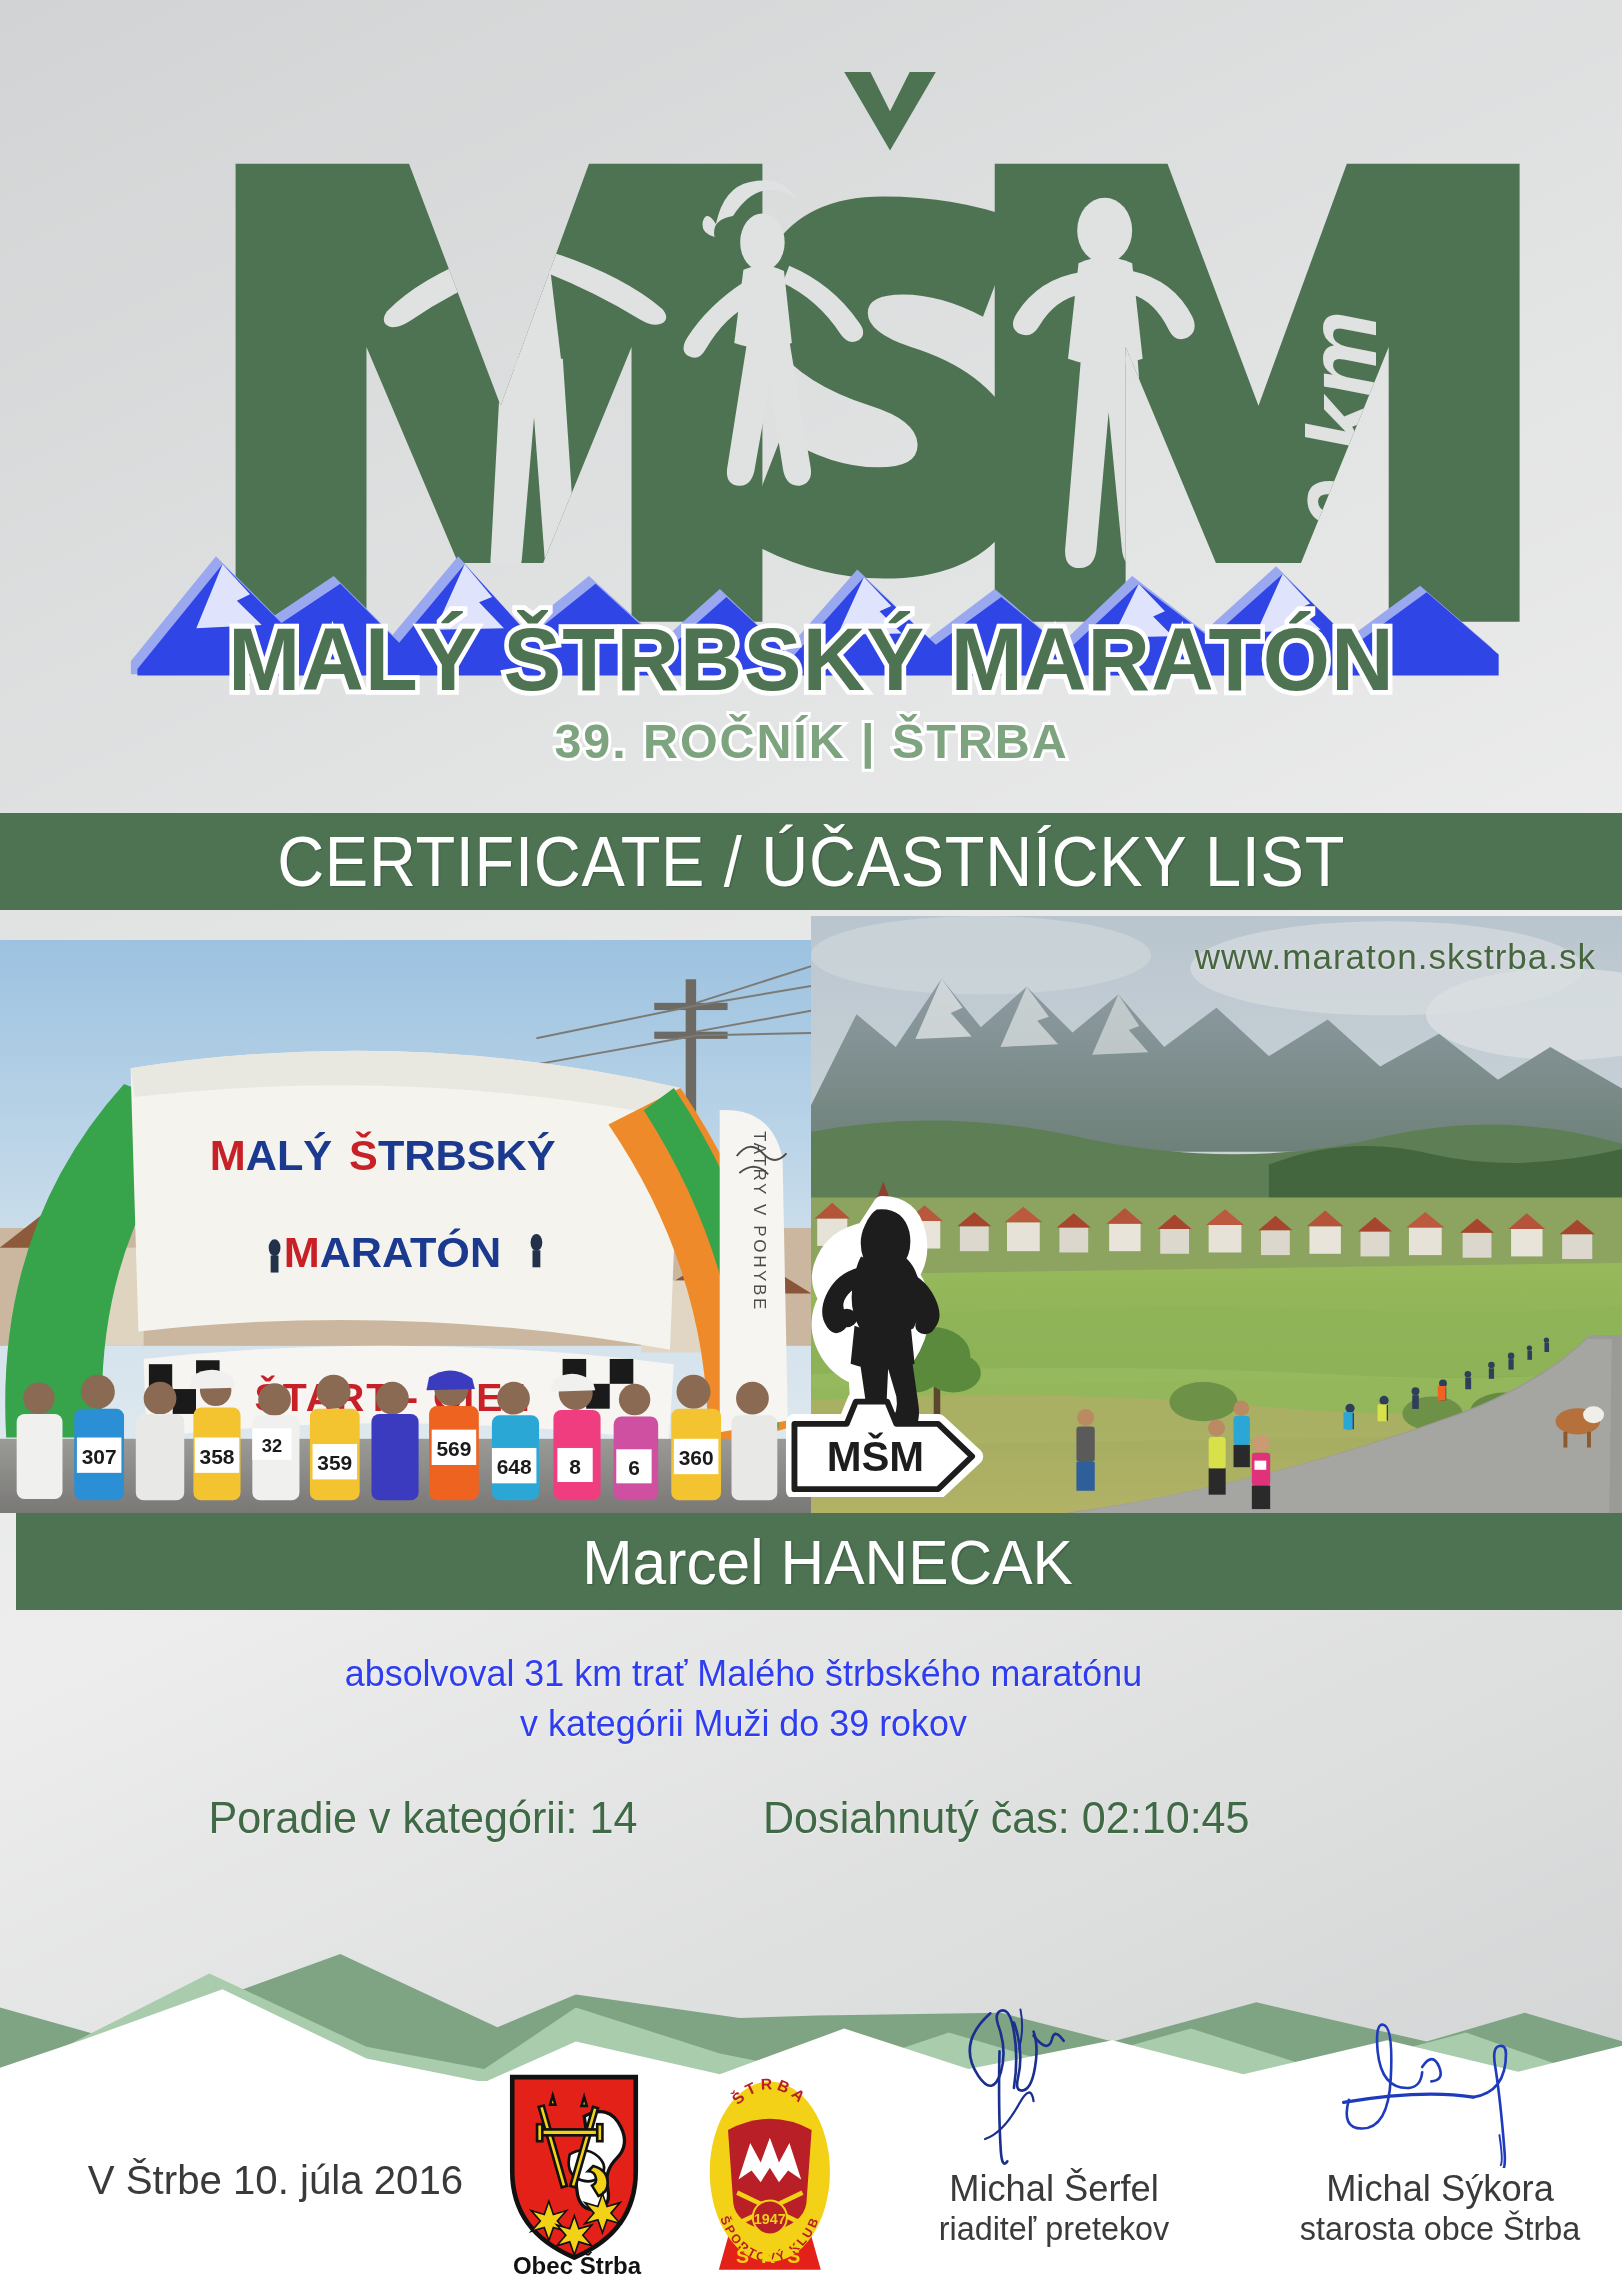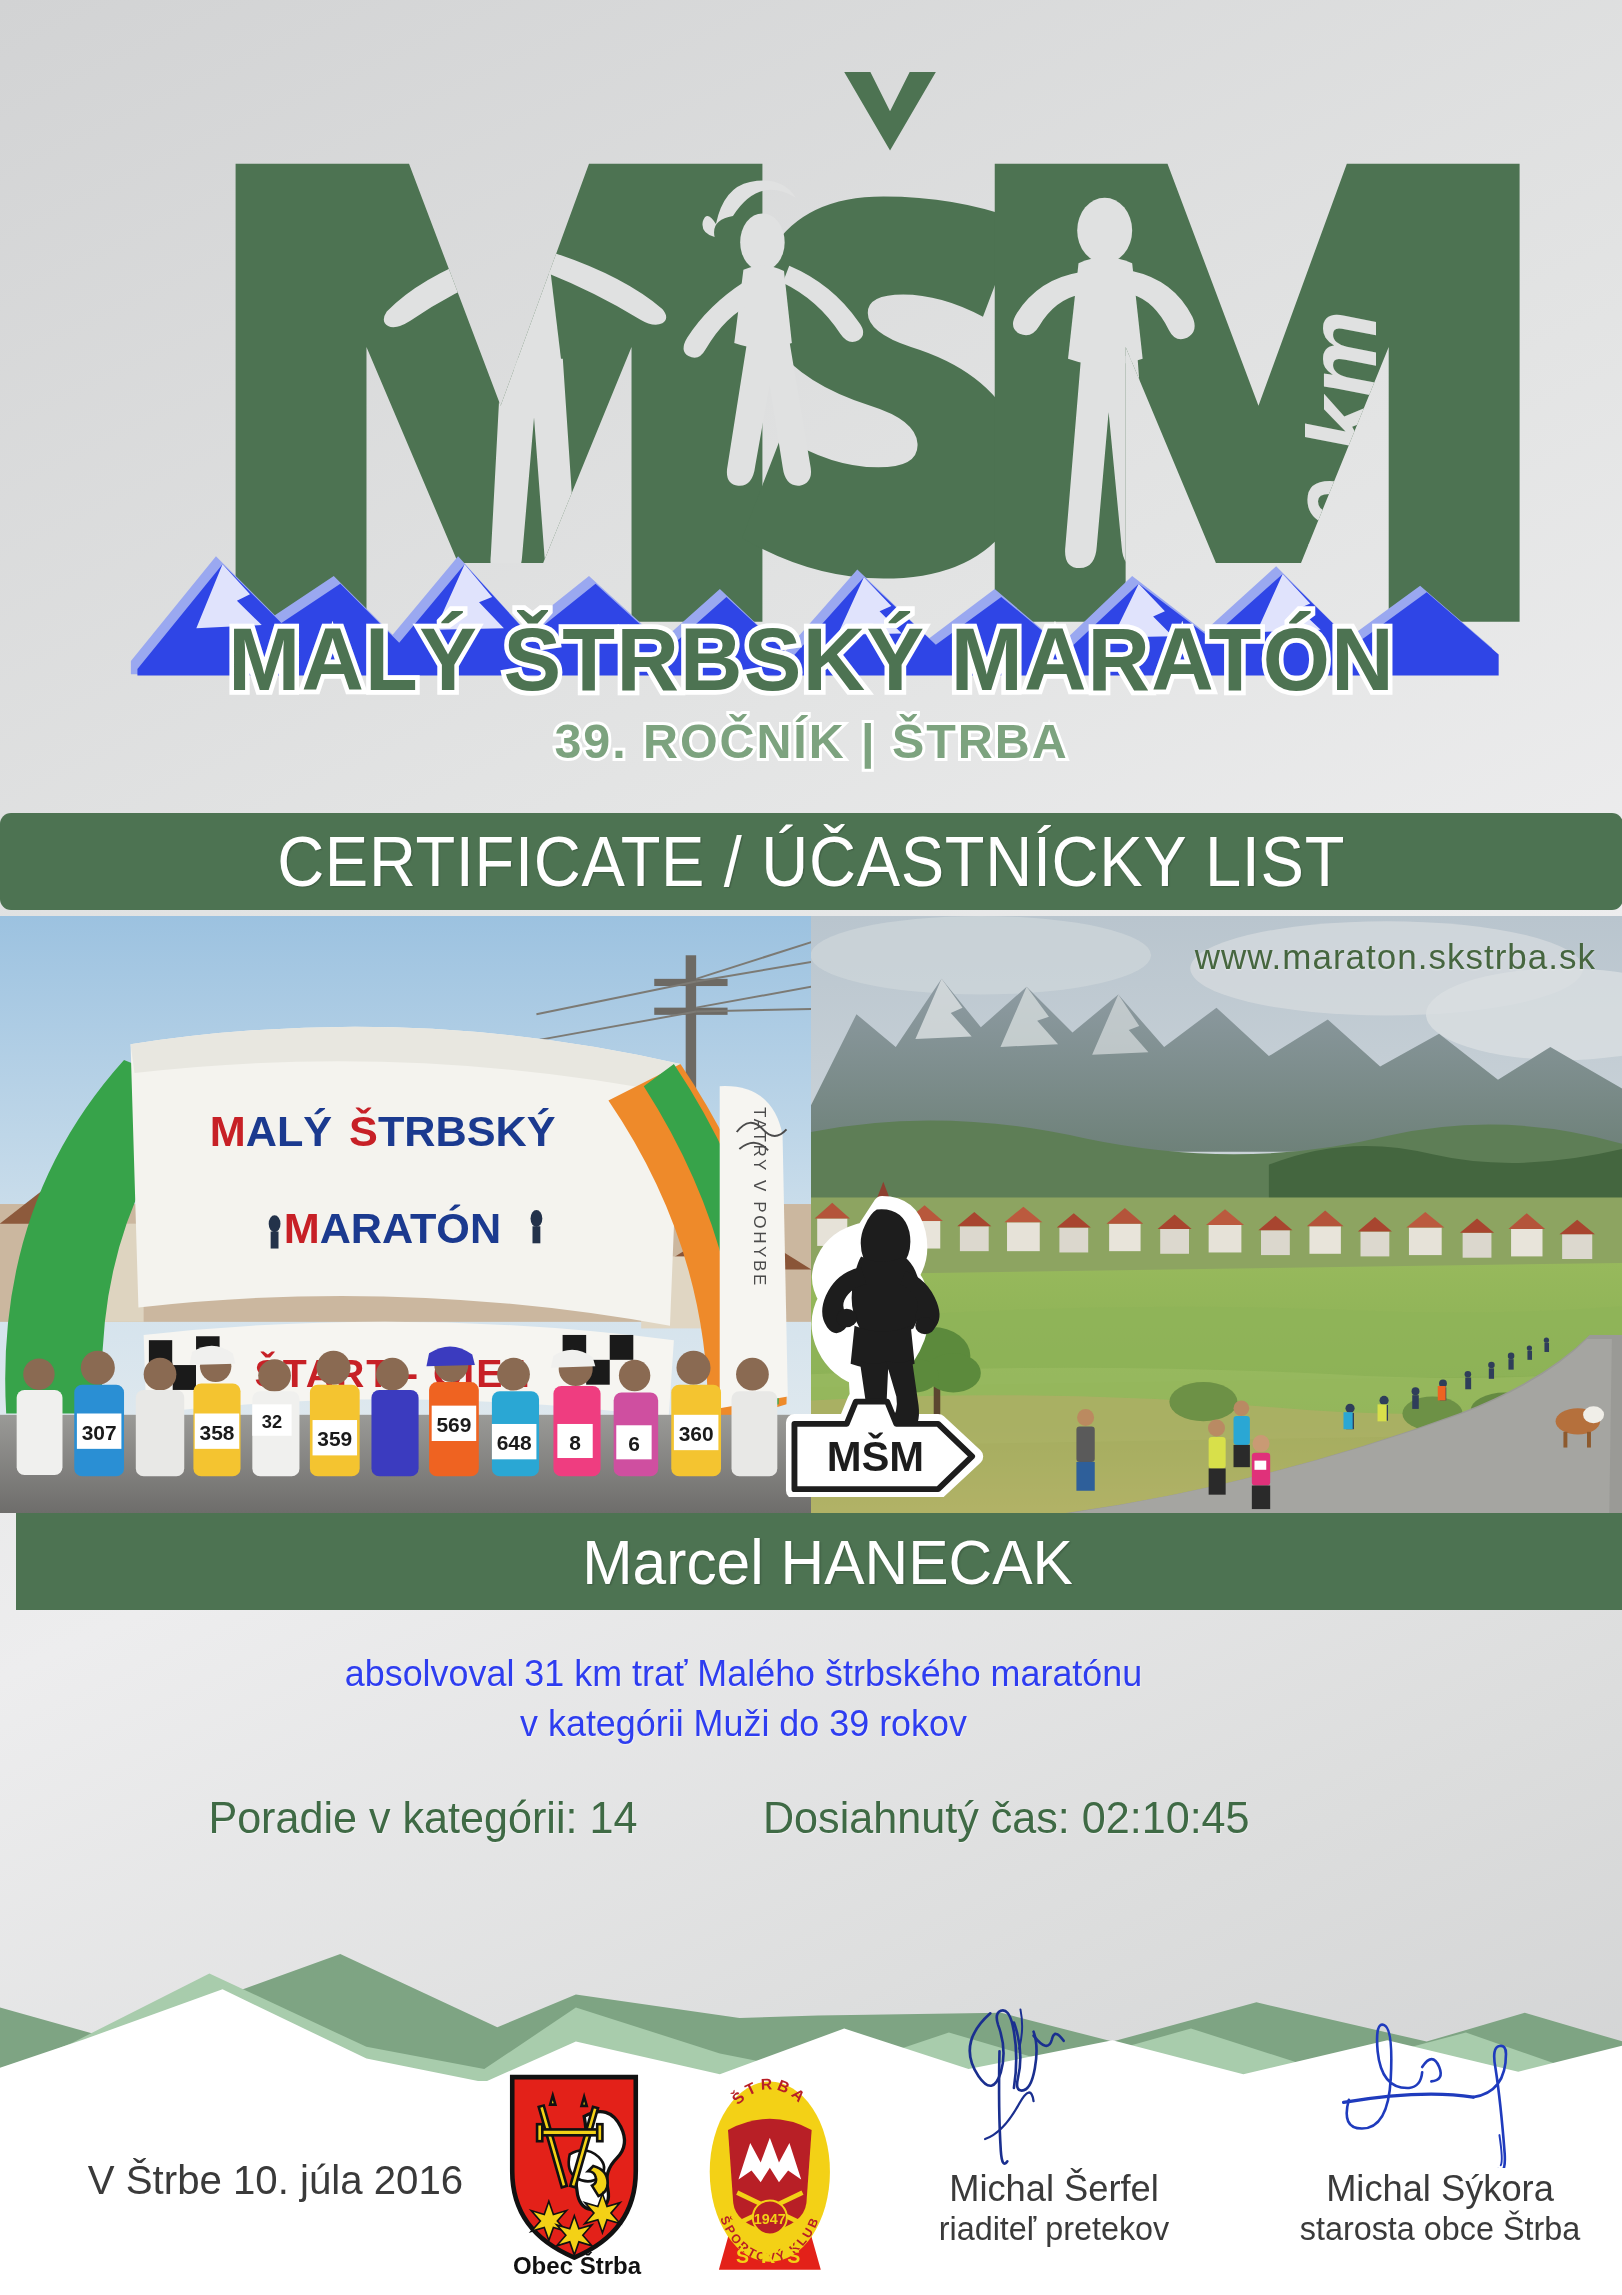--- a/index.html
+++ b/index.html
@@ -30,42 +30,41 @@
 
   
   #cert-banner {
     position: absolute;
     left: 0; top: 813px;
     width: 1623px; height: 97px;
     background: #4d7352;
     display: flex;
     align-items: center;
     justify-content: center;
-    border-radius: 11px;
   }
   #cert-banner .cert-title {
     color: #ffffff;
     font-size: 70px;
     font-weight: normal;
     letter-spacing: 0.7px;
     transform: scaleX(0.93);
     white-space: nowrap;
     text-shadow: 1.3px 1.3px 1.3px rgba(0,0,0,0.18);
   }
 
   
   #photo-strip {
     position: absolute;
     left: 0; top: 916px;
     width: 1623px; height: 597px;
     display: flex;
     overflow: hidden;
   }
   .photo { position: relative; height: 597px; overflow: hidden; }
-  #photo-left  { width: 811px; }
+  #photo-left  { width: 811px; margin-top: 24px; }
   #photo-right { width: 811px; }
 
   .psvg { position: absolute; left: 0; top: 0; width: 100%; height: 100%; }
 
   #site-url {
     position: absolute;
     right: 26px; top: 21px;
     color: #46663f;
     font-size: 35px;
     letter-spacing: 1px;

